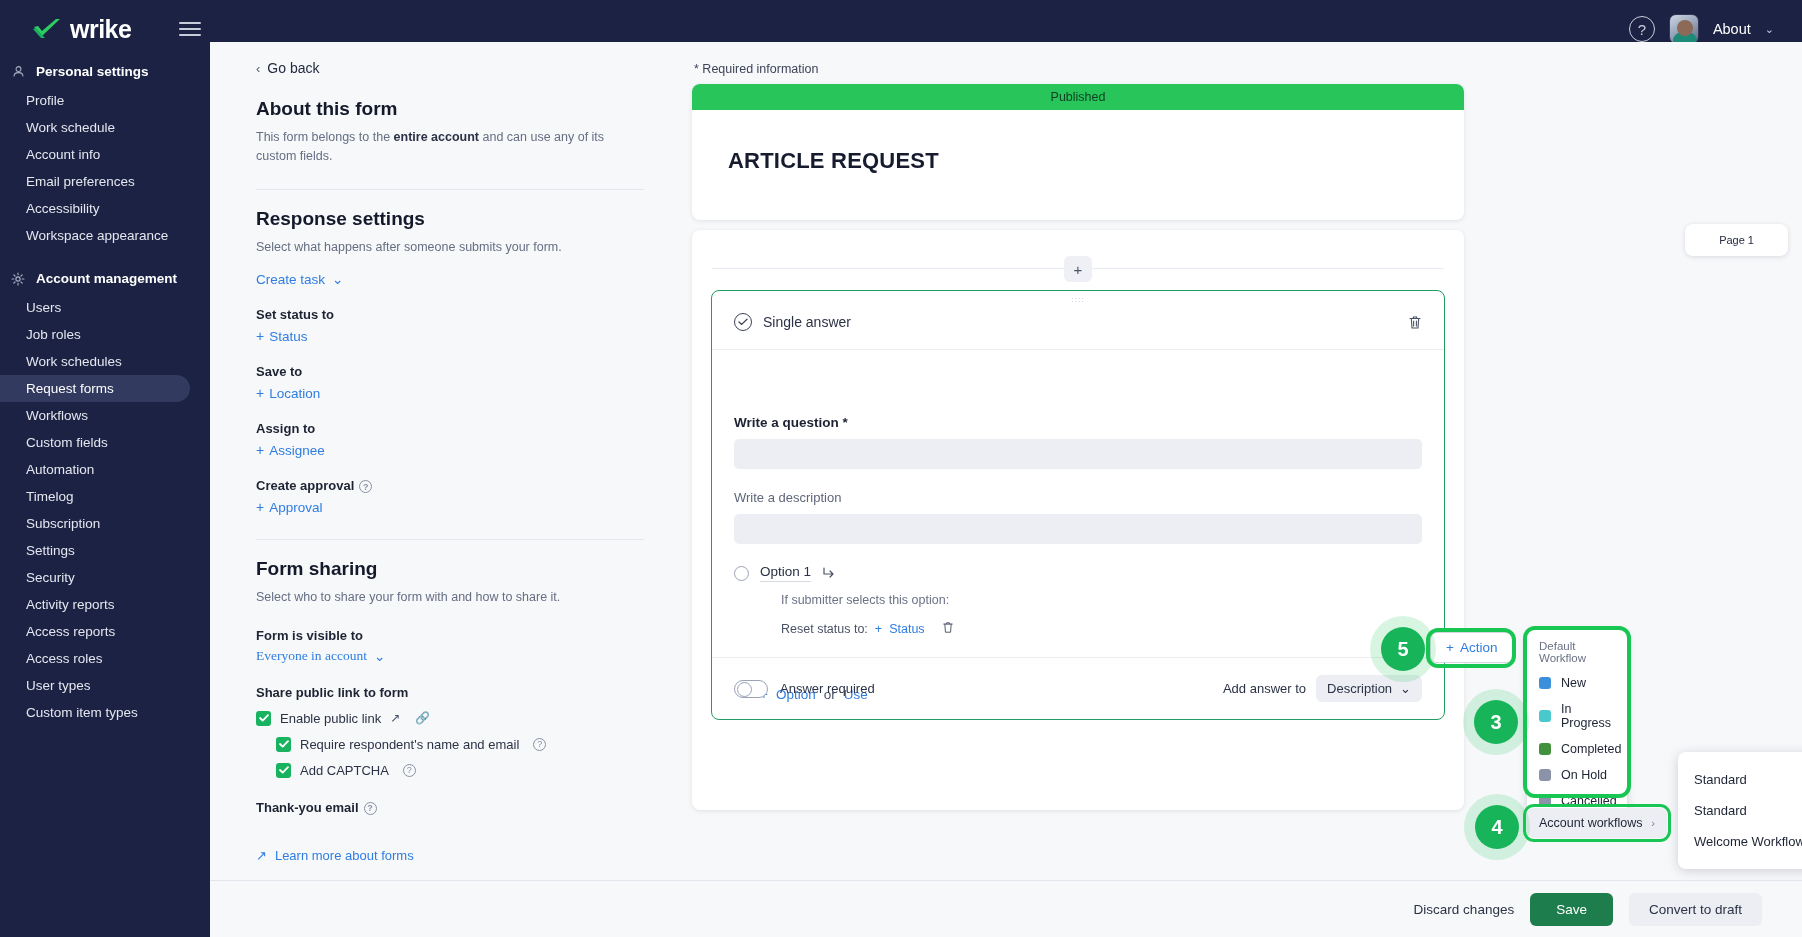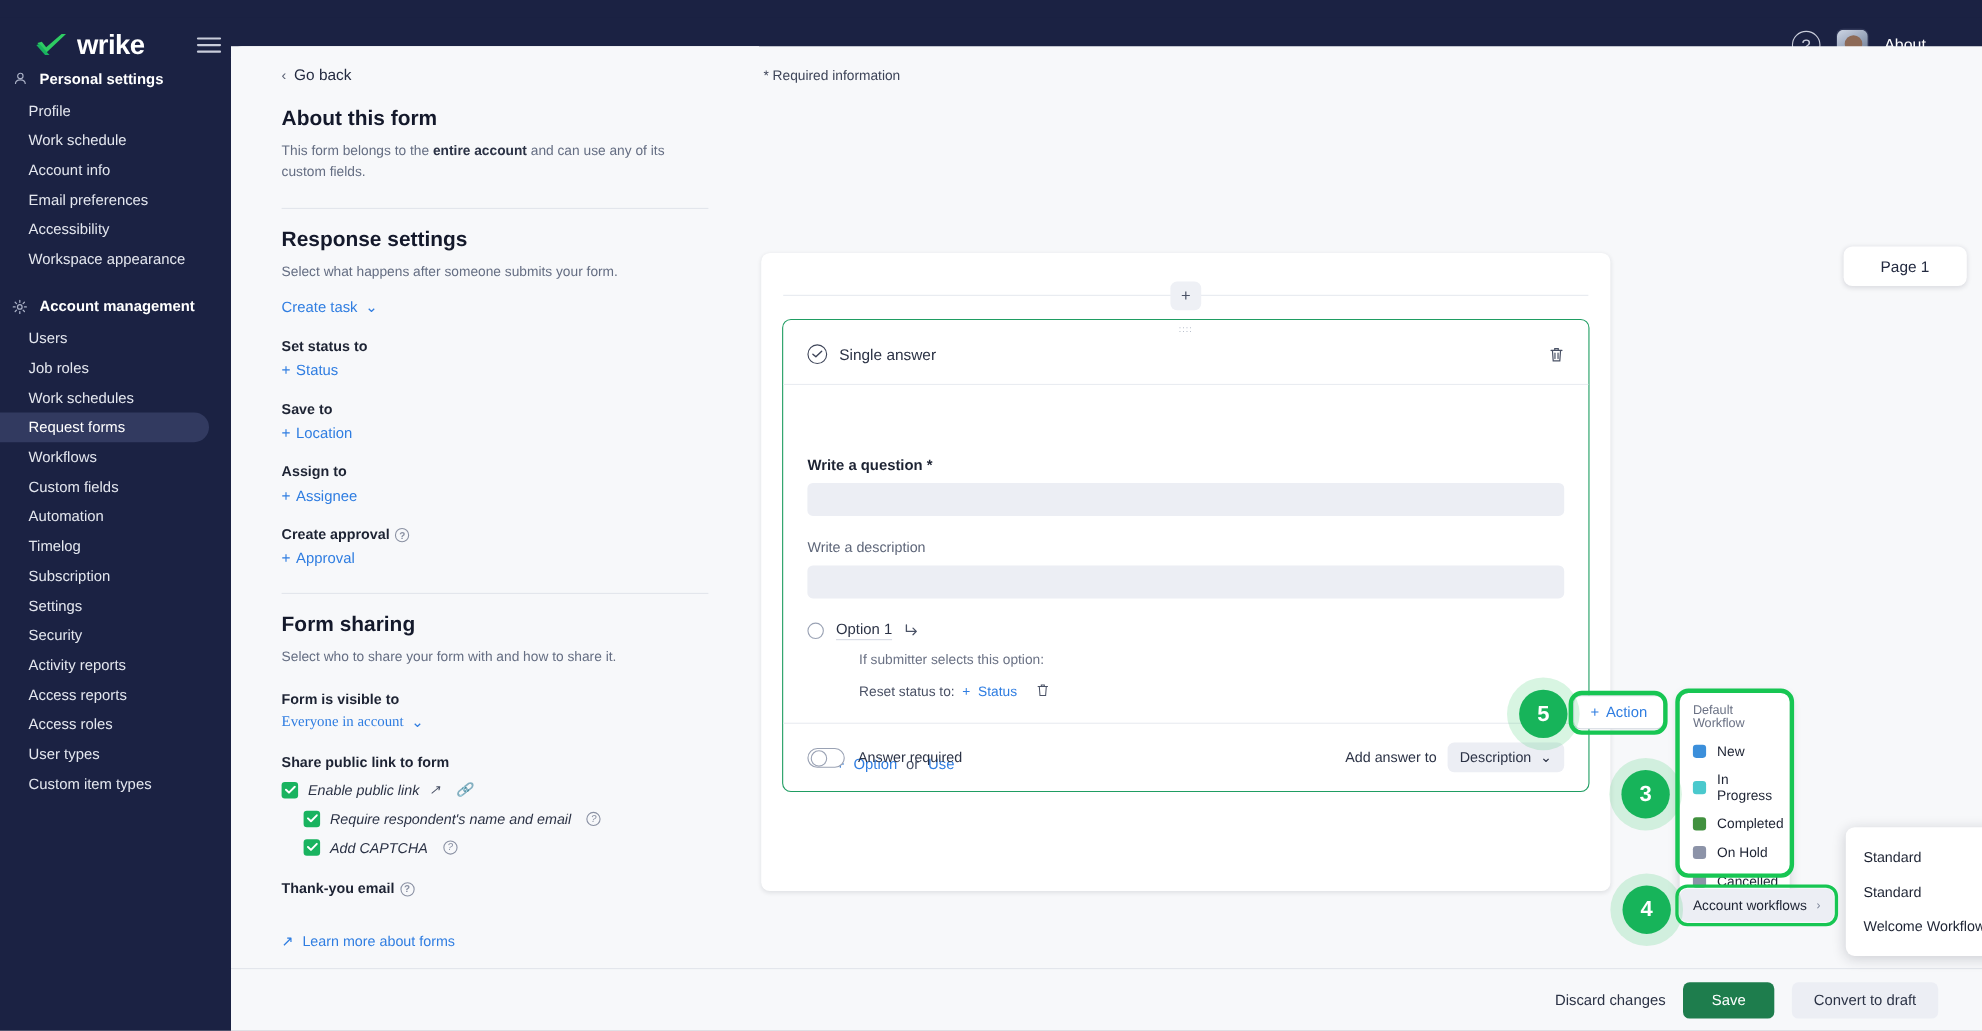--- a/index.html
+++ b/index.html
@@ -6,21 +6,21 @@
   html, body {
     width: 1802px; height: 937px;
     font-family: "Liberation Sans", sans-serif;
     background: #f7f8fa;
     overflow: hidden;
   }
   .app { position: relative; width: 1802px; height: 937px; background:#1b2243; }
 
   
   .topbar {
-    position: absolute; left:0; top:16px; width:1802px; height:50px;
+    position: absolute; left:0; top:4px; width:1802px; height:50px;
     background:#1b2243; display:flex; align-items:center;
   }
   .logo-wrap { display:flex; align-items:center; gap:8px; margin-left:32px; }
   .logo-check svg { display:block; }
   .logo-text { color:#fff; font-size:25px; font-weight:700; letter-spacing:-0.5px; }
   .hamburger { margin-left:48px; width:22px; cursor:pointer; }
   .hamburger span { display:block; height:2px; background:#c9cddb; margin:4px 0; border-radius:1px; }
   .topbar-right { margin-left:auto; display:flex; align-items:center; gap:14px; margin-right:28px; }
   .help-icon {
     width:26px; height:26px; border-radius:50%; border:1.6px solid #c9cddb;
@@ -80,21 +80,21 @@
   .link-blue { color:#2f7de1; font-size:13.5px; cursor:pointer; }
   .field-label { font-size:13px; font-weight:700; color:#1d2333; margin-top:20px; }
   .add-link { display:flex; align-items:center; gap:5px; margin-top:6px; color:#2f7de1; font-size:13.5px; cursor:pointer; }
   .plus { font-size:14px; }
   .dd-row { display:flex; align-items:center; gap:7px; margin-top:14px; }
   .qmark {
     display:inline-flex; width:13px; height:13px; border-radius:50%; border:1.2px solid #8a91a3;
     color:#8a91a3; font-size:9px; align-items:center; justify-content:center; margin-left:5px;
     vertical-align:middle;
   }
-  .chk-row { display:flex; align-items:center; gap:9px; margin-top:11px; font-size:13px; color:#2b3245;font-style:italic; }
+  .chk-row { display:flex; align-items:center; gap:9px; margin-top:11px; font-size:13px; color:#2b3245; }
   .chk-row.indent { margin-left:20px; }
   .chk {
     width:15px; height:15px; border-radius:3px; background:#19b35f;
     display:flex; align-items:center; justify-content:center; flex:0 0 auto; cursor:pointer;
   }
   .chk svg { display:block; }
   .ext-icon { color:#4a5266; font-size:12px; cursor:pointer; }
   .learn-more {
     position:absolute; left:46px; bottom:24px; display:flex; align-items:center; gap:8px;
     color:#2f7de1; font-size:13px; cursor:pointer;
@@ -109,21 +109,21 @@
     position:absolute; left:2px; top:42px; width:772px; border-radius:8px;
     background:#fff; box-shadow:0 1px 4px rgba(20,25,43,.10); overflow:hidden;
   }
   .pub-banner {
     background:#28c55b; color:#0f3f20; font-size:12.5px; text-align:center; padding:6px 0;
   }
   .form-title { font-size:22px; font-weight:700; color:#161c2e; padding:38px 36px 46px 36px; letter-spacing:.2px; }
 
   .page-badge {
     position:absolute; right:14px; top:182px; background:#fff; border-radius:8px;
-    padding:10px 34px; font-size:14px; color:#232a40; box-shadow:0 1px 5px rgba(20,25,43,.13);
+    padding:10px 34px; font-size:11px; color:#232a40; box-shadow:0 1px 5px rgba(20,25,43,.13);
     z-index:5;
   }
 
   .question-shell {
     position:absolute; left:2px; top:188px; width:772px; height:580px;
     background:#fff; border-radius:8px; box-shadow:0 1px 4px rgba(20,25,43,.10);
   }
   .add-divider { position:absolute; left:20px; top:38px; width:732px; height:1px; background:#e7eaf0; }
   .add-btn {
     position:absolute; left:50%; top:26px; transform:translateX(-50%);
@@ -412,20 +412,24 @@
         <span>Learn more about forms</span>
       </div>
     </div>
 
     <div class="form-col">
       <div class="req-info">
         <span class="star">*</span>
         <span>Required information</span>
       </div>
 
+      <div class="form-card">
+        <div class="pub-banner">Published</div>
+        <div class="form-title">ARTICLE REQUEST</div>
+      </div>
 
       <div class="page-badge">Page 1</div>
 
       <div class="question-shell">
         <div class="add-divider"></div>
         <div class="add-btn">+</div>
 
         <div class="qcard">
           <div class="drag-dots">::::</div>
 

